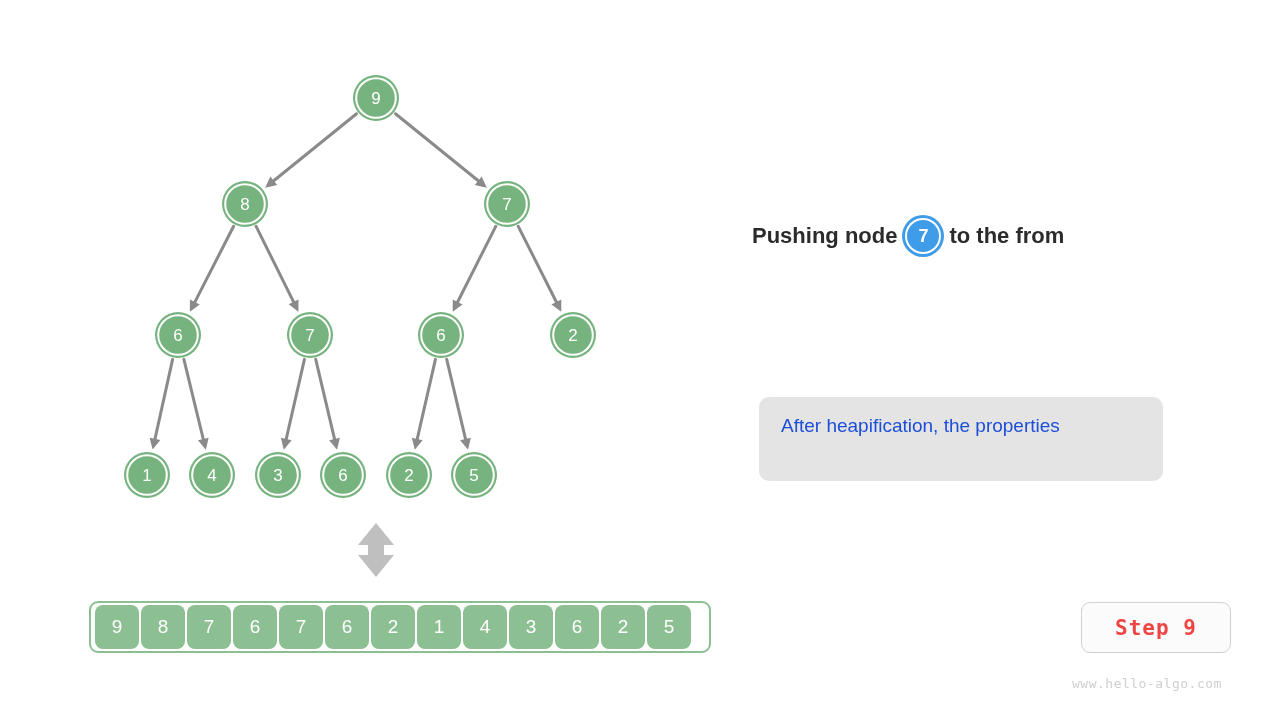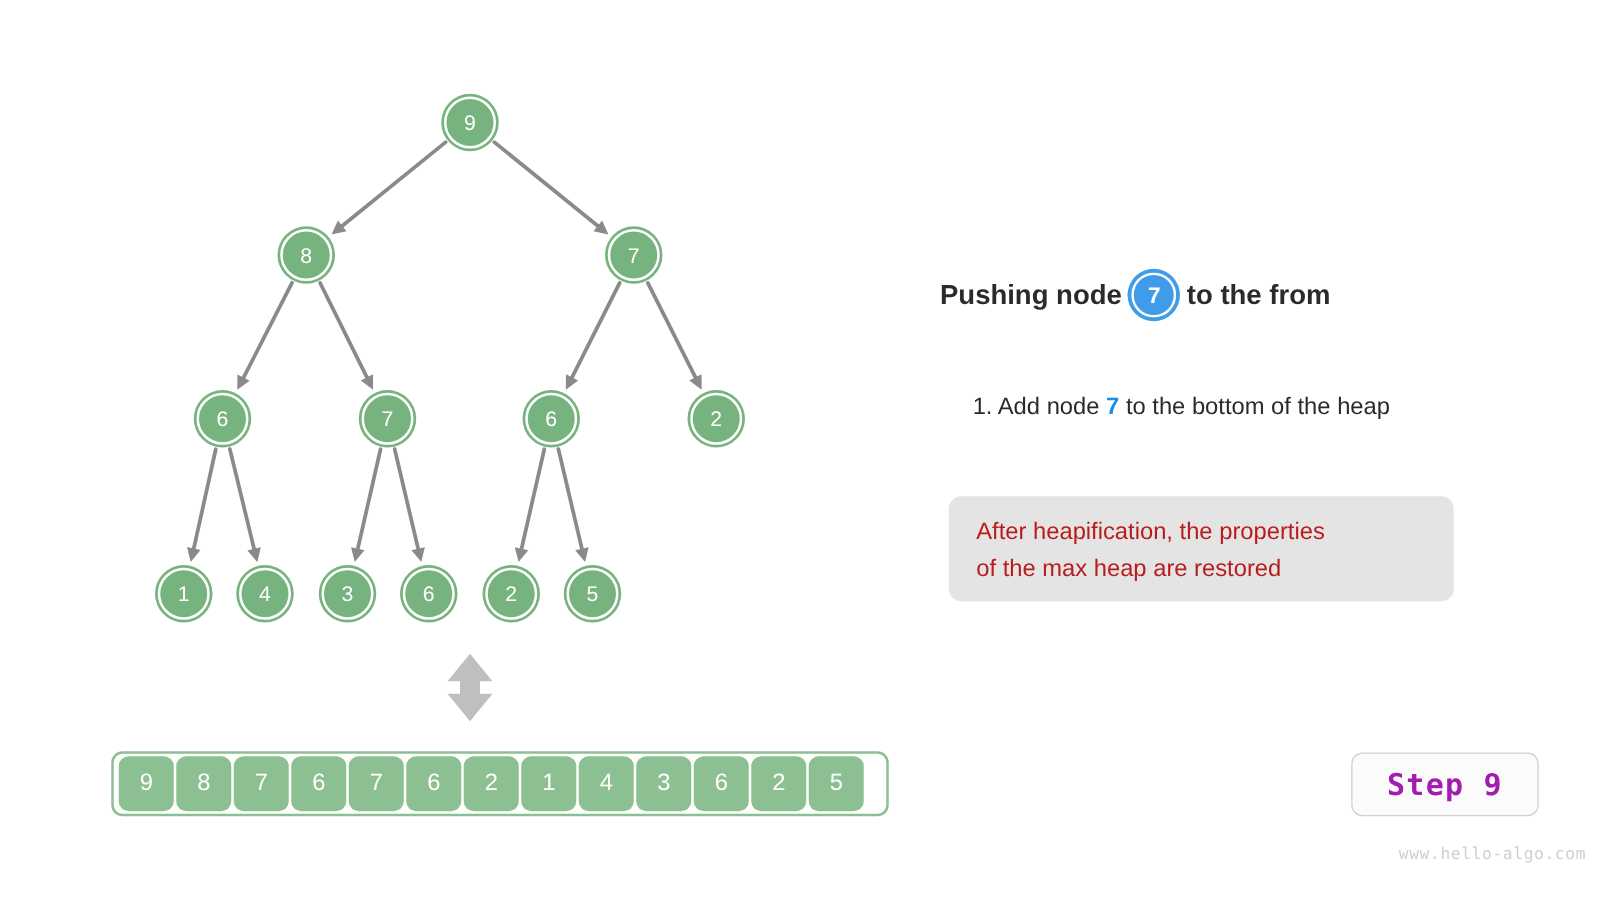--- a/index.html
+++ b/index.html
@@ -105,52 +105,51 @@
     left: 7px;
     top: 397px;
     width: 404px;
     height: 84px;
     background: #e4e4e4;
     border-radius: 10px;
     box-sizing: border-box;
     padding: 14px 22px;
     font-size: 19px;
     line-height: 30px;
-    color: #b91c1c;
+    color: #1d4ed8;
   }
 
   .step-badge {
     position: absolute;
     left: 1081px;
     top: 602px;
     width: 150px;
     height: 51px;
     border: 1px solid #d0d0d0;
     border-radius: 9px;
     background: #fbfbfb;
     box-sizing: border-box;
     display: flex;
     align-items: center;
     justify-content: center;
     font-family: "DejaVu Sans Mono", monospace;
-    font-size: 24px;
+    font-size: 21px;
     font-weight: bold;
     letter-spacing: 1px;
-    color: #a21caf;
+    color: #ef4444;
   }
 
   .watermark {
     position: absolute;
     left: 1072px;
     top: 676px;
     font-family: "DejaVu Sans Mono", monospace;
     font-size: 13px;
     color: #cfcfcf;
     letter-spacing: 0.5px;
-    margin-left: 47px;
   }
 </style>
 </head>
 <body>
 
 <svg id="tree-svg" viewBox="0 0 740 720">
   <defs></defs>
   <g id="edges-group">
       <line x1="356.56542384587397" y1="113.72568757509434" x2="272.2084066157764" y2="181.98403739486793" stroke="#8a8a8a" stroke-width="3" stroke-linecap="round"></line>
       <polygon points="265.21195920029106,187.6452849219019 270.3035214415857,176.45037563495265 277.22282397462726,185.00158914276813" fill="#8a8a8a"></polygon>
@@ -267,26 +266,22 @@
   </div>
 
 <div class="panel">
 
   <div class="heading">
     <span>Pushing node</span>
     <span class="badge">7</span>
     <span>to the from</span>
   </div>
 
-  <div class="step-line one">
-    <span>1.</span><span> Add node </span><span class="blue-num">7</span><span> to the bottom of the heap</span>
-  </div>
 
 
   <div class="note-box">
     <div>After heapification, the properties</div>
-    <div>of the max heap are restored</div>
   </div>
 
 </div>
 
 <div class="step-badge">Step  9</div>
 <div class="watermark">www.hello-algo.com</div>
 
 </body></html>

